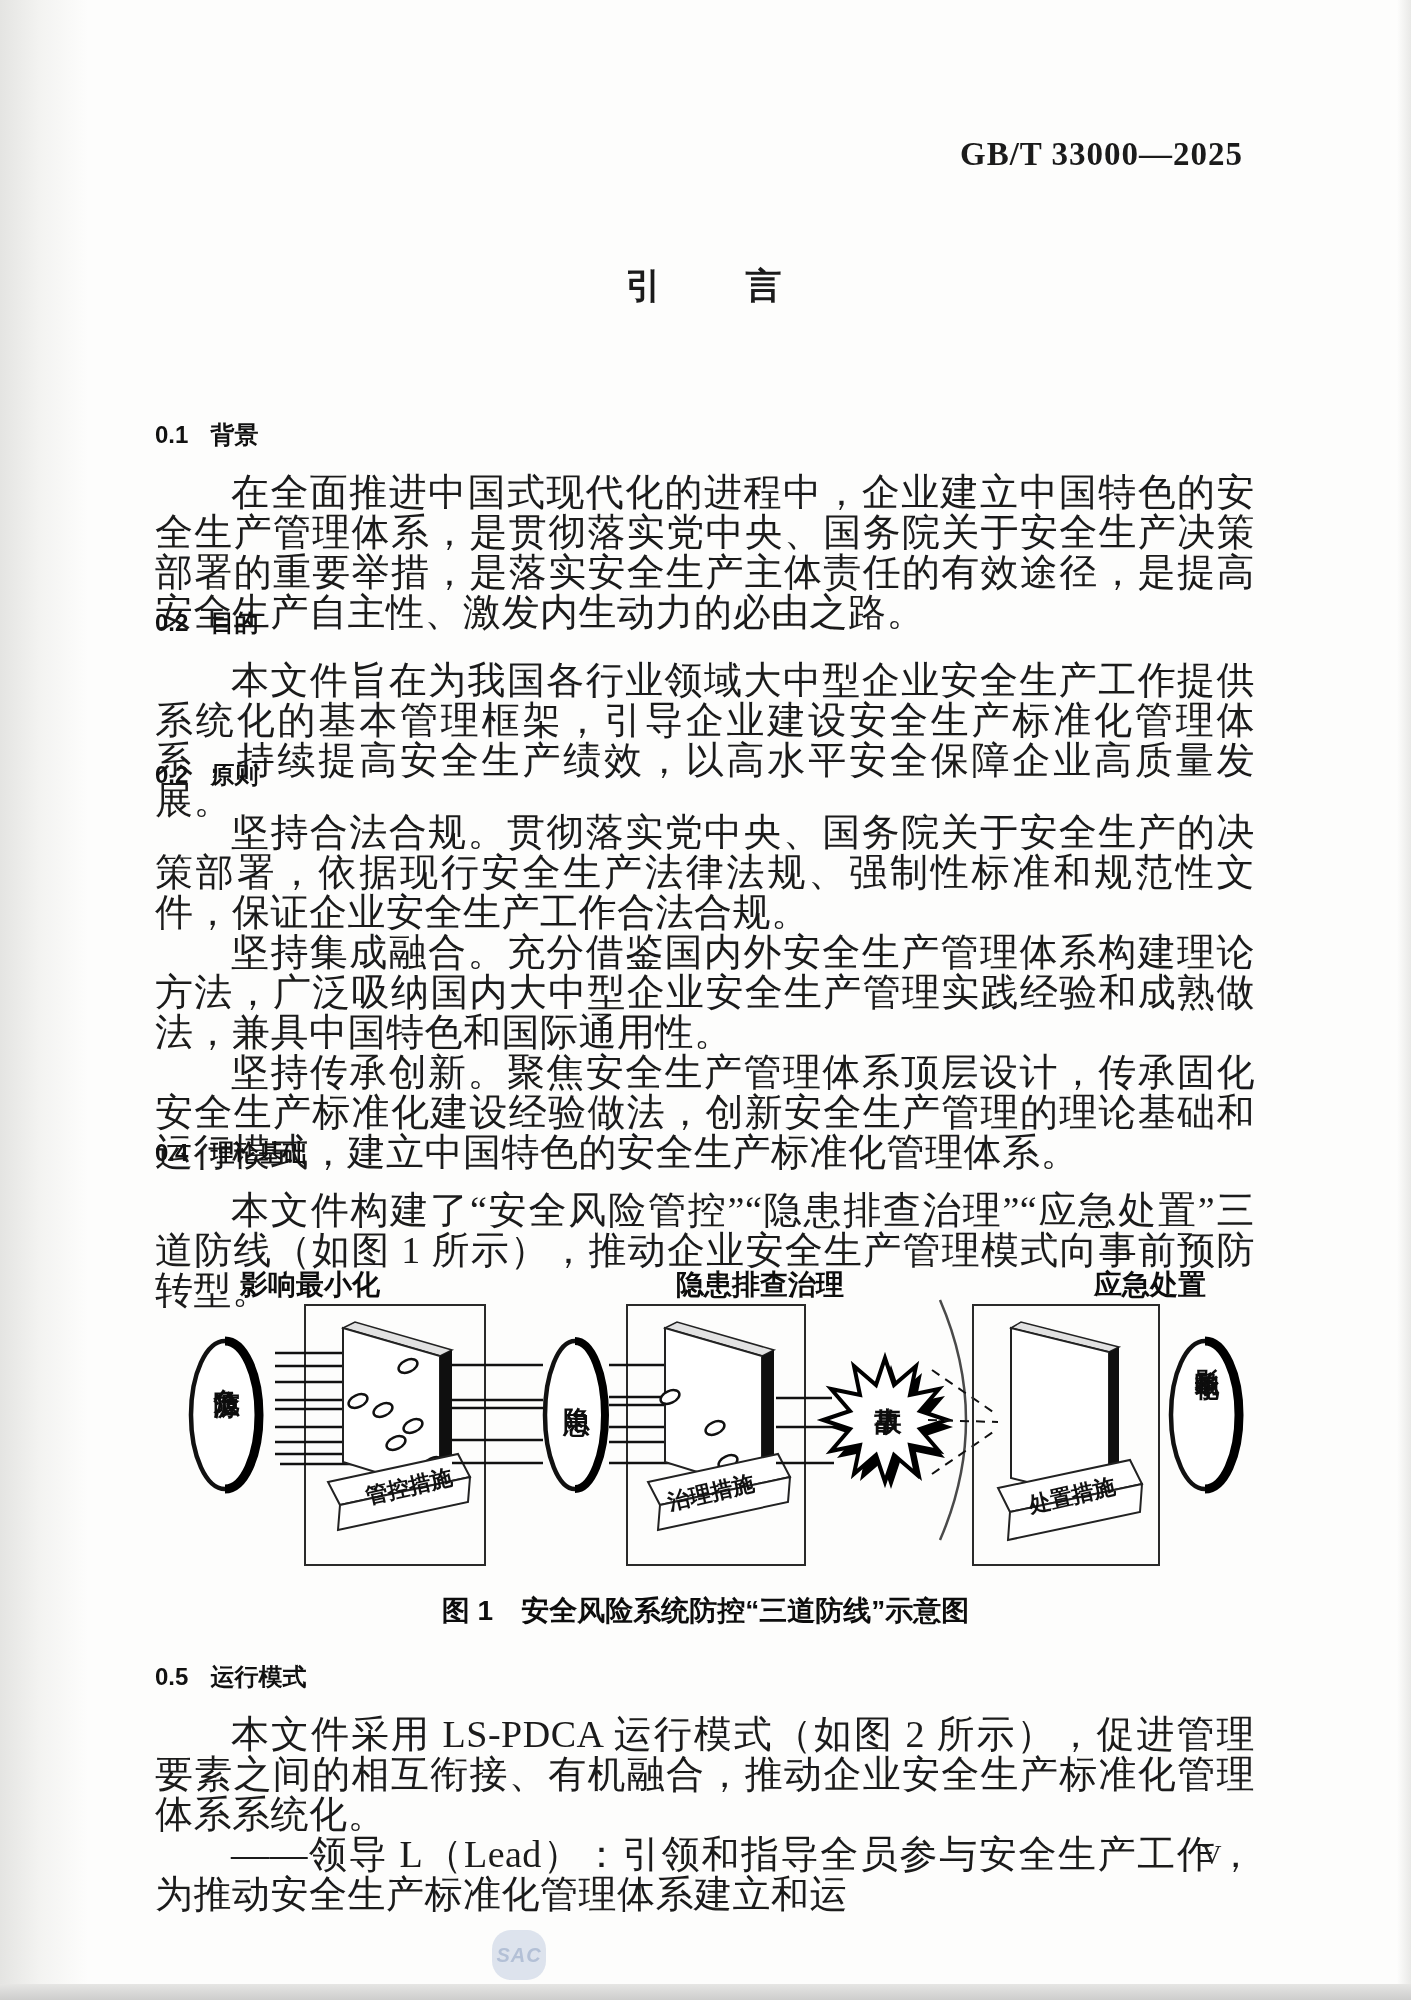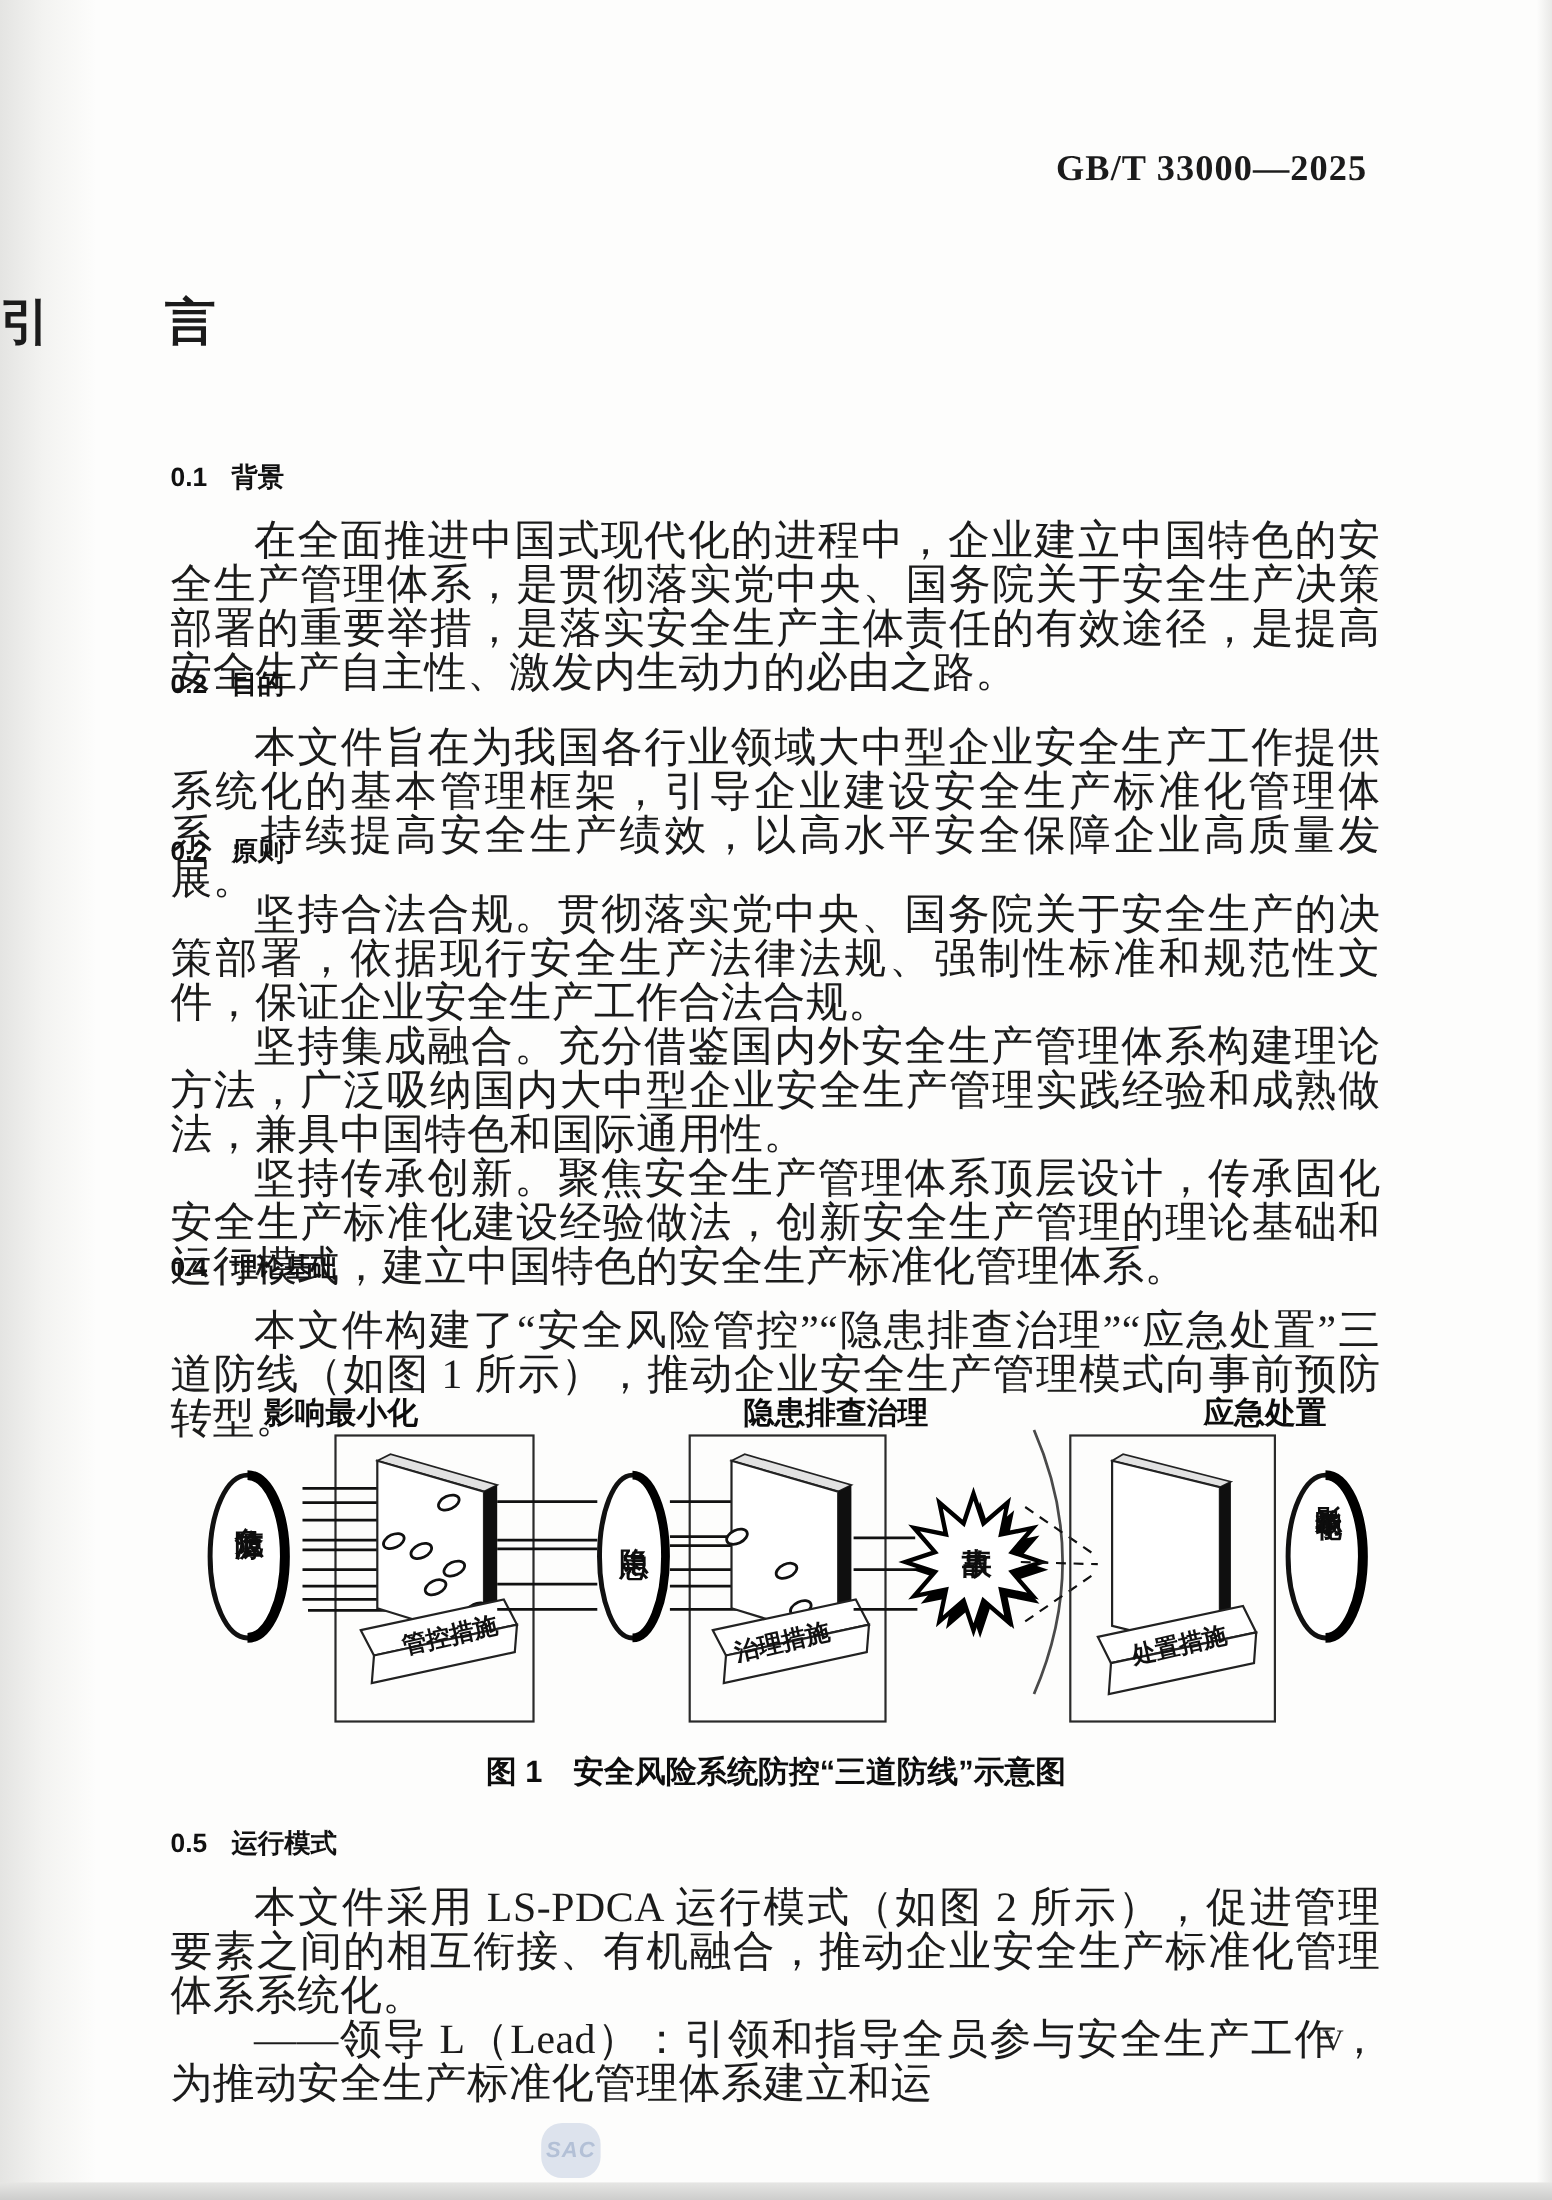--- a/index.html
+++ b/index.html
@@ -12,22 +12,22 @@
   
   .edge-left{position:absolute;left:0;top:0;width:88px;height:1985px;
     background:linear-gradient(90deg,#e4e4e2 0%,#f3f3f1 45%,#fdfdfc 100%);}
   .edge-right{position:absolute;right:0;top:0;width:14px;height:1985px;
     background:linear-gradient(270deg,#e9e9e7 0%,#fdfdfc 100%);}
   .edge-bottom{position:absolute;left:0;bottom:0;width:1411px;height:16px;
     background:linear-gradient(#e6e6e4,#cdcdcc);}
 
   .doc-number{position:absolute;top:136px;right:168px;
     font-family:"Liberation Serif",serif;font-weight:bold;font-size:33px;letter-spacing:1px;}
-  .doc-title{position:absolute;top:262px;left:0;width:1411px;
-    font-family:"Liberation Sans","DejaVu Sans",sans-serif;font-weight:bold;font-size:46px;letter-spacing:4px;}
+  .doc-title{position:absolute;top:262px;left:0;width:1411px;text-align:center;
+    font-family:"Liberation Sans","DejaVu Sans",sans-serif;font-weight:bold;font-size:36px;letter-spacing:4px;}
 
   .sec{position:absolute;left:155px;width:1100px;}
   .sec h2{margin:0;font-family:"Liberation Sans","DejaVu Sans",sans-serif;
     font-weight:bold;font-size:24px;line-height:34px;color:#111;}
   .sec h2 .num{margin-right:22px;}
   .sec p{margin:0;font-size:38px;line-height:40px;text-indent:2em;
     text-align:justify;letter-spacing:.5px;}
   .sec p.first{margin-top:20px;}
   .sec1{top:418px;} .sec2{top:606px;} .sec3{top:758px;} .sec4{top:1136px;} .sec5{top:1660px;}
 

